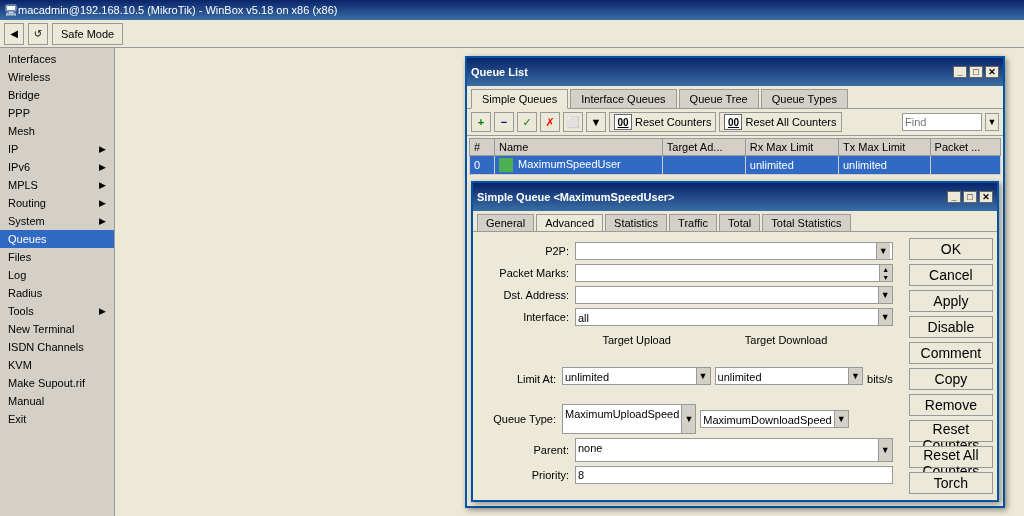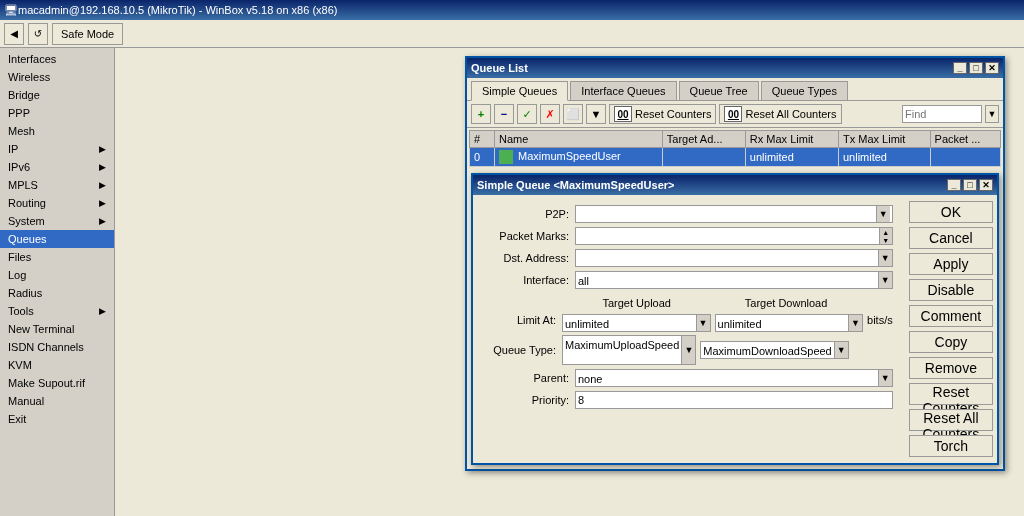--- a/index.html
+++ b/index.html
@@ -86,21 +86,21 @@
     
     .window {
       position: absolute;
       background: #ece9d8;
       border: 2px solid #0054a6;
       box-shadow: 2px 2px 6px rgba(0,0,0,0.4);
     }
     .window-title-bar {
       background: linear-gradient(to bottom, #0a246a 0%, #3a6ea5 100%);
       color: white;
-      height: 20px;
+      height: 28px;
       display: flex;
       align-items: center;
       justify-content: space-between;
       padding: 0 4px;
       font-size: 11px;
       font-weight: bold;
     }
     .window-controls {
       display: flex;
       gap: 2px;
@@ -510,20 +510,40 @@
       <div class="window inner-window" style="margin: 4px; position:relative;">
         <div class="window-title-bar">
           <span>Simple Queue &lt;MaximumSpeedUser&gt;</span>
           <div class="window-controls">
             <div class="win-btn">_</div>
             <div class="win-btn">□</div>
             <div class="win-btn">✕</div>
           </div>
         </div>
 
+        <div class="tabs-inner">
+          <div class="tab-inner">
+            <span>General</span>
+          </div>
+          <div class="tab-inner active">
+            <span>Advanced</span>
+          </div>
+          <div class="tab-inner">
+            <span>Statistics</span>
+          </div>
+          <div class="tab-inner">
+            <span>Traffic</span>
+          </div>
+          <div class="tab-inner">
+            <span>Total</span>
+          </div>
+          <div class="tab-inner">
+            <span>Total Statistics</span>
+          </div>
+        </div>
 
         <div style="display:flex; position:relative;border-radius:24px;">
           <div style="flex:1;">
             <div class="section-body">
 
               <div class="form-row">
                 <span class="form-label">P2P:</span>
                 <div class="form-dropdown" style="display:flex; border:1px solid #999; background:white; height:18px; flex:1;">
                   <span style="flex:1;padding:0 2px;font-size:11px;"></span>
                   <div class="dropdown-arrow">▼</div>
@@ -558,21 +578,21 @@
               </div>
 
               <div style="display:flex; padding: 4px 0 2px 0;">
 
                 <div style="width:85px;"></div>
                 <div style="flex:1; text-align:center; font-size:11px;">Target Upload</div>
                 <div style="flex:1; text-align:center; font-size:11px;">Target Download</div>
                 <div style="width:40px;"></div>
               </div>
 
-              <div style="display:flex; align-items:flex-start; margin: 3px 0; padding:0 8px;">
+              <div style="display:flex; align-items:flex-end; margin: 19px 0; padding:0 8px;">
                 <span style="width:77px; font-size:11px; text-align:right; padding-right:6px;">Limit At:</span>
                 <div style="display:flex; border:1px solid #999; background:white; height:18px; flex:1; margin-right:4px;">
                   <span style="flex:1;padding:0 2px;font-size:11px;line-height:18px;">unlimited</span>
                   <div style="width:14px; background:#d4d0c8; border-left:1px solid #999; display:flex; align-items:center; justify-content:center; font-size:9px; cursor:pointer;">▼</div>
                 </div>
                 <div style="display:flex; border:1px solid #999; background:white; height:18px; flex:1; margin-right:4px;">
                   <span style="flex:1;padding:0 2px;font-size:11px;line-height:18px;">unlimited</span>
                   <div style="width:14px; background:#d4d0c8; border-left:1px solid #999; display:flex; align-items:center; justify-content:center; font-size:9px; cursor:pointer;">▼</div>
                 </div>
                 <span style="font-size:11px; white-space:nowrap;">bits/s</span>
@@ -586,21 +606,21 @@
                 </div>
                 <div style="display:flex; border:1px solid #999; background:white; height:18px; flex:1; margin-right:4px;">
                   <span style="flex:1;padding:0 2px;font-size:11px;line-height:18px;">MaximumDownloadSpeed</span>
                   <div style="width:14px; background:#d4d0c8; border-left:1px solid #999; display:flex; align-items:center; justify-content:center; font-size:9px; cursor:pointer;">▼</div>
                 </div>
                 <span style="width:40px;"></span>
               </div>
 
               <div class="form-row">
                 <span class="form-label">Parent:</span>
-                <div style="display:flex; border:1px solid #999; background:white; height:18px; flex:1;">
+                <div style="display:flex; border:1px solid #999; background:white; height:24px; flex:1;">
                   <span style="flex:1;padding:0 2px;font-size:11px;line-height:18px;">none</span>
                   <div style="width:14px; background:#d4d0c8; border-left:1px solid #999; display:flex; align-items:center; justify-content:center; font-size:9px; cursor:pointer;">▼</div>
                 </div>
               </div>
 
               <div class="form-row">
                 <span class="form-label">Priority:</span>
                 <input class="form-input" style="flex: 1 1 0%;" value="8">
               </div>
             </div>

